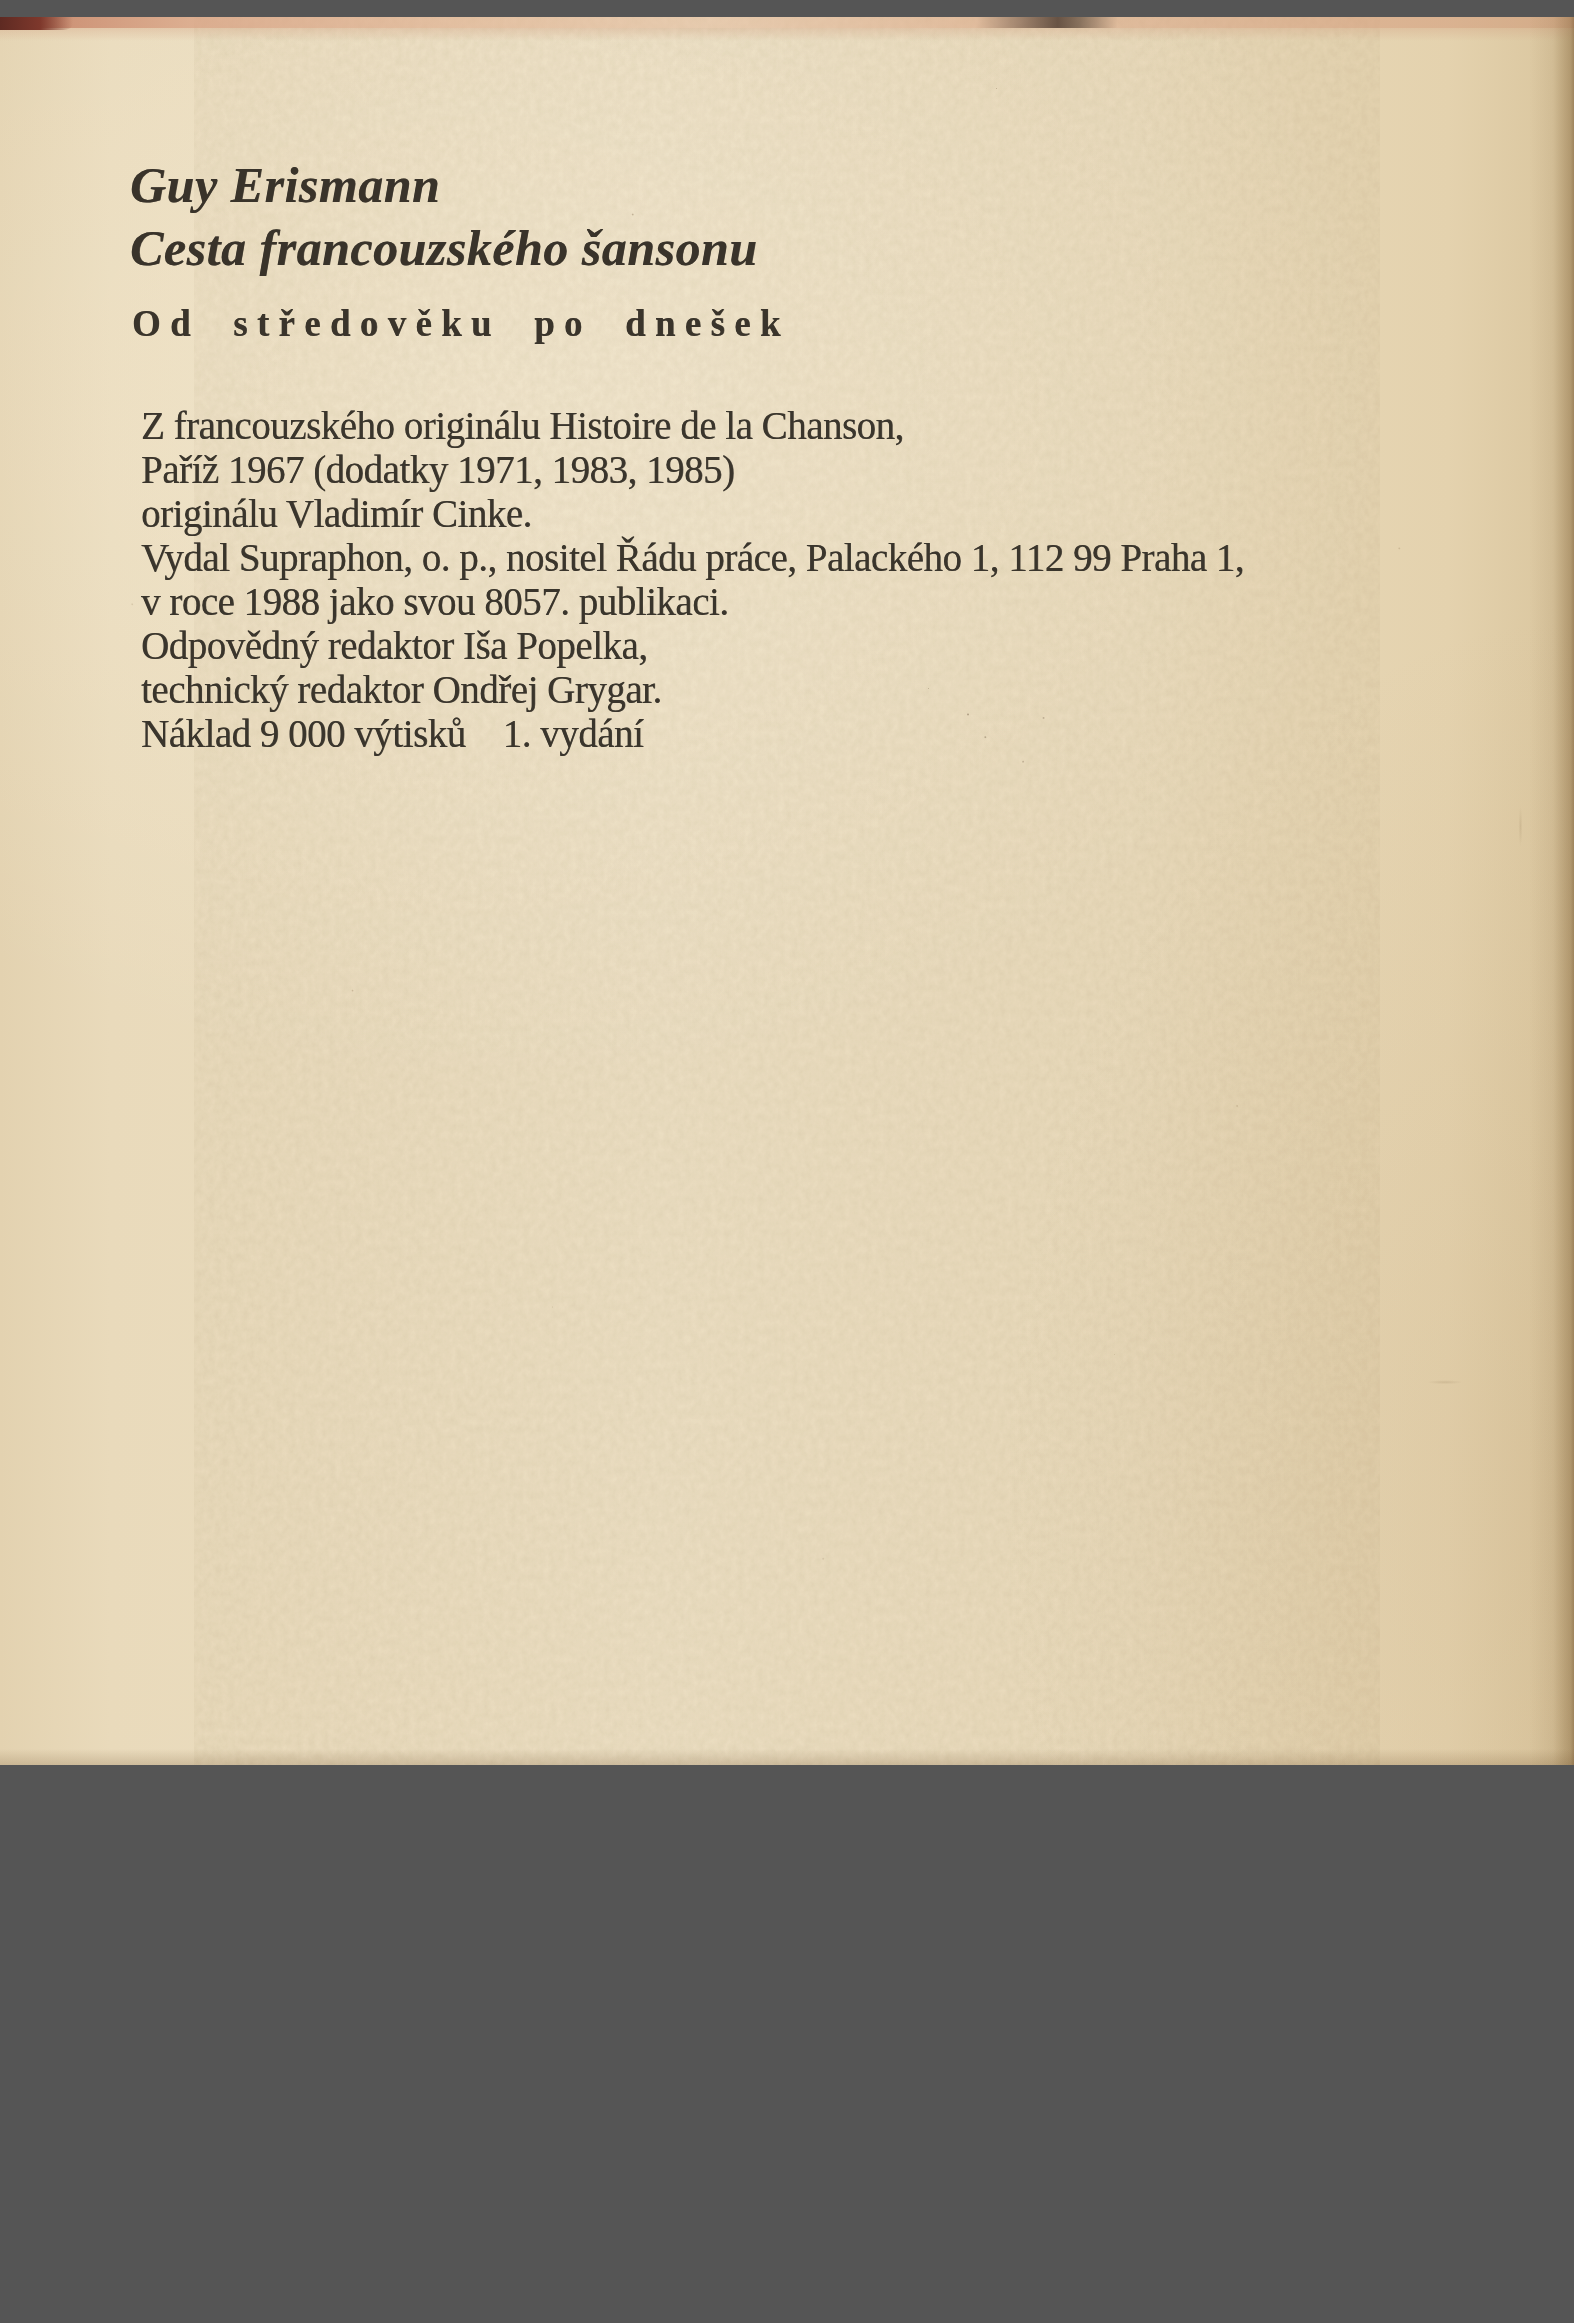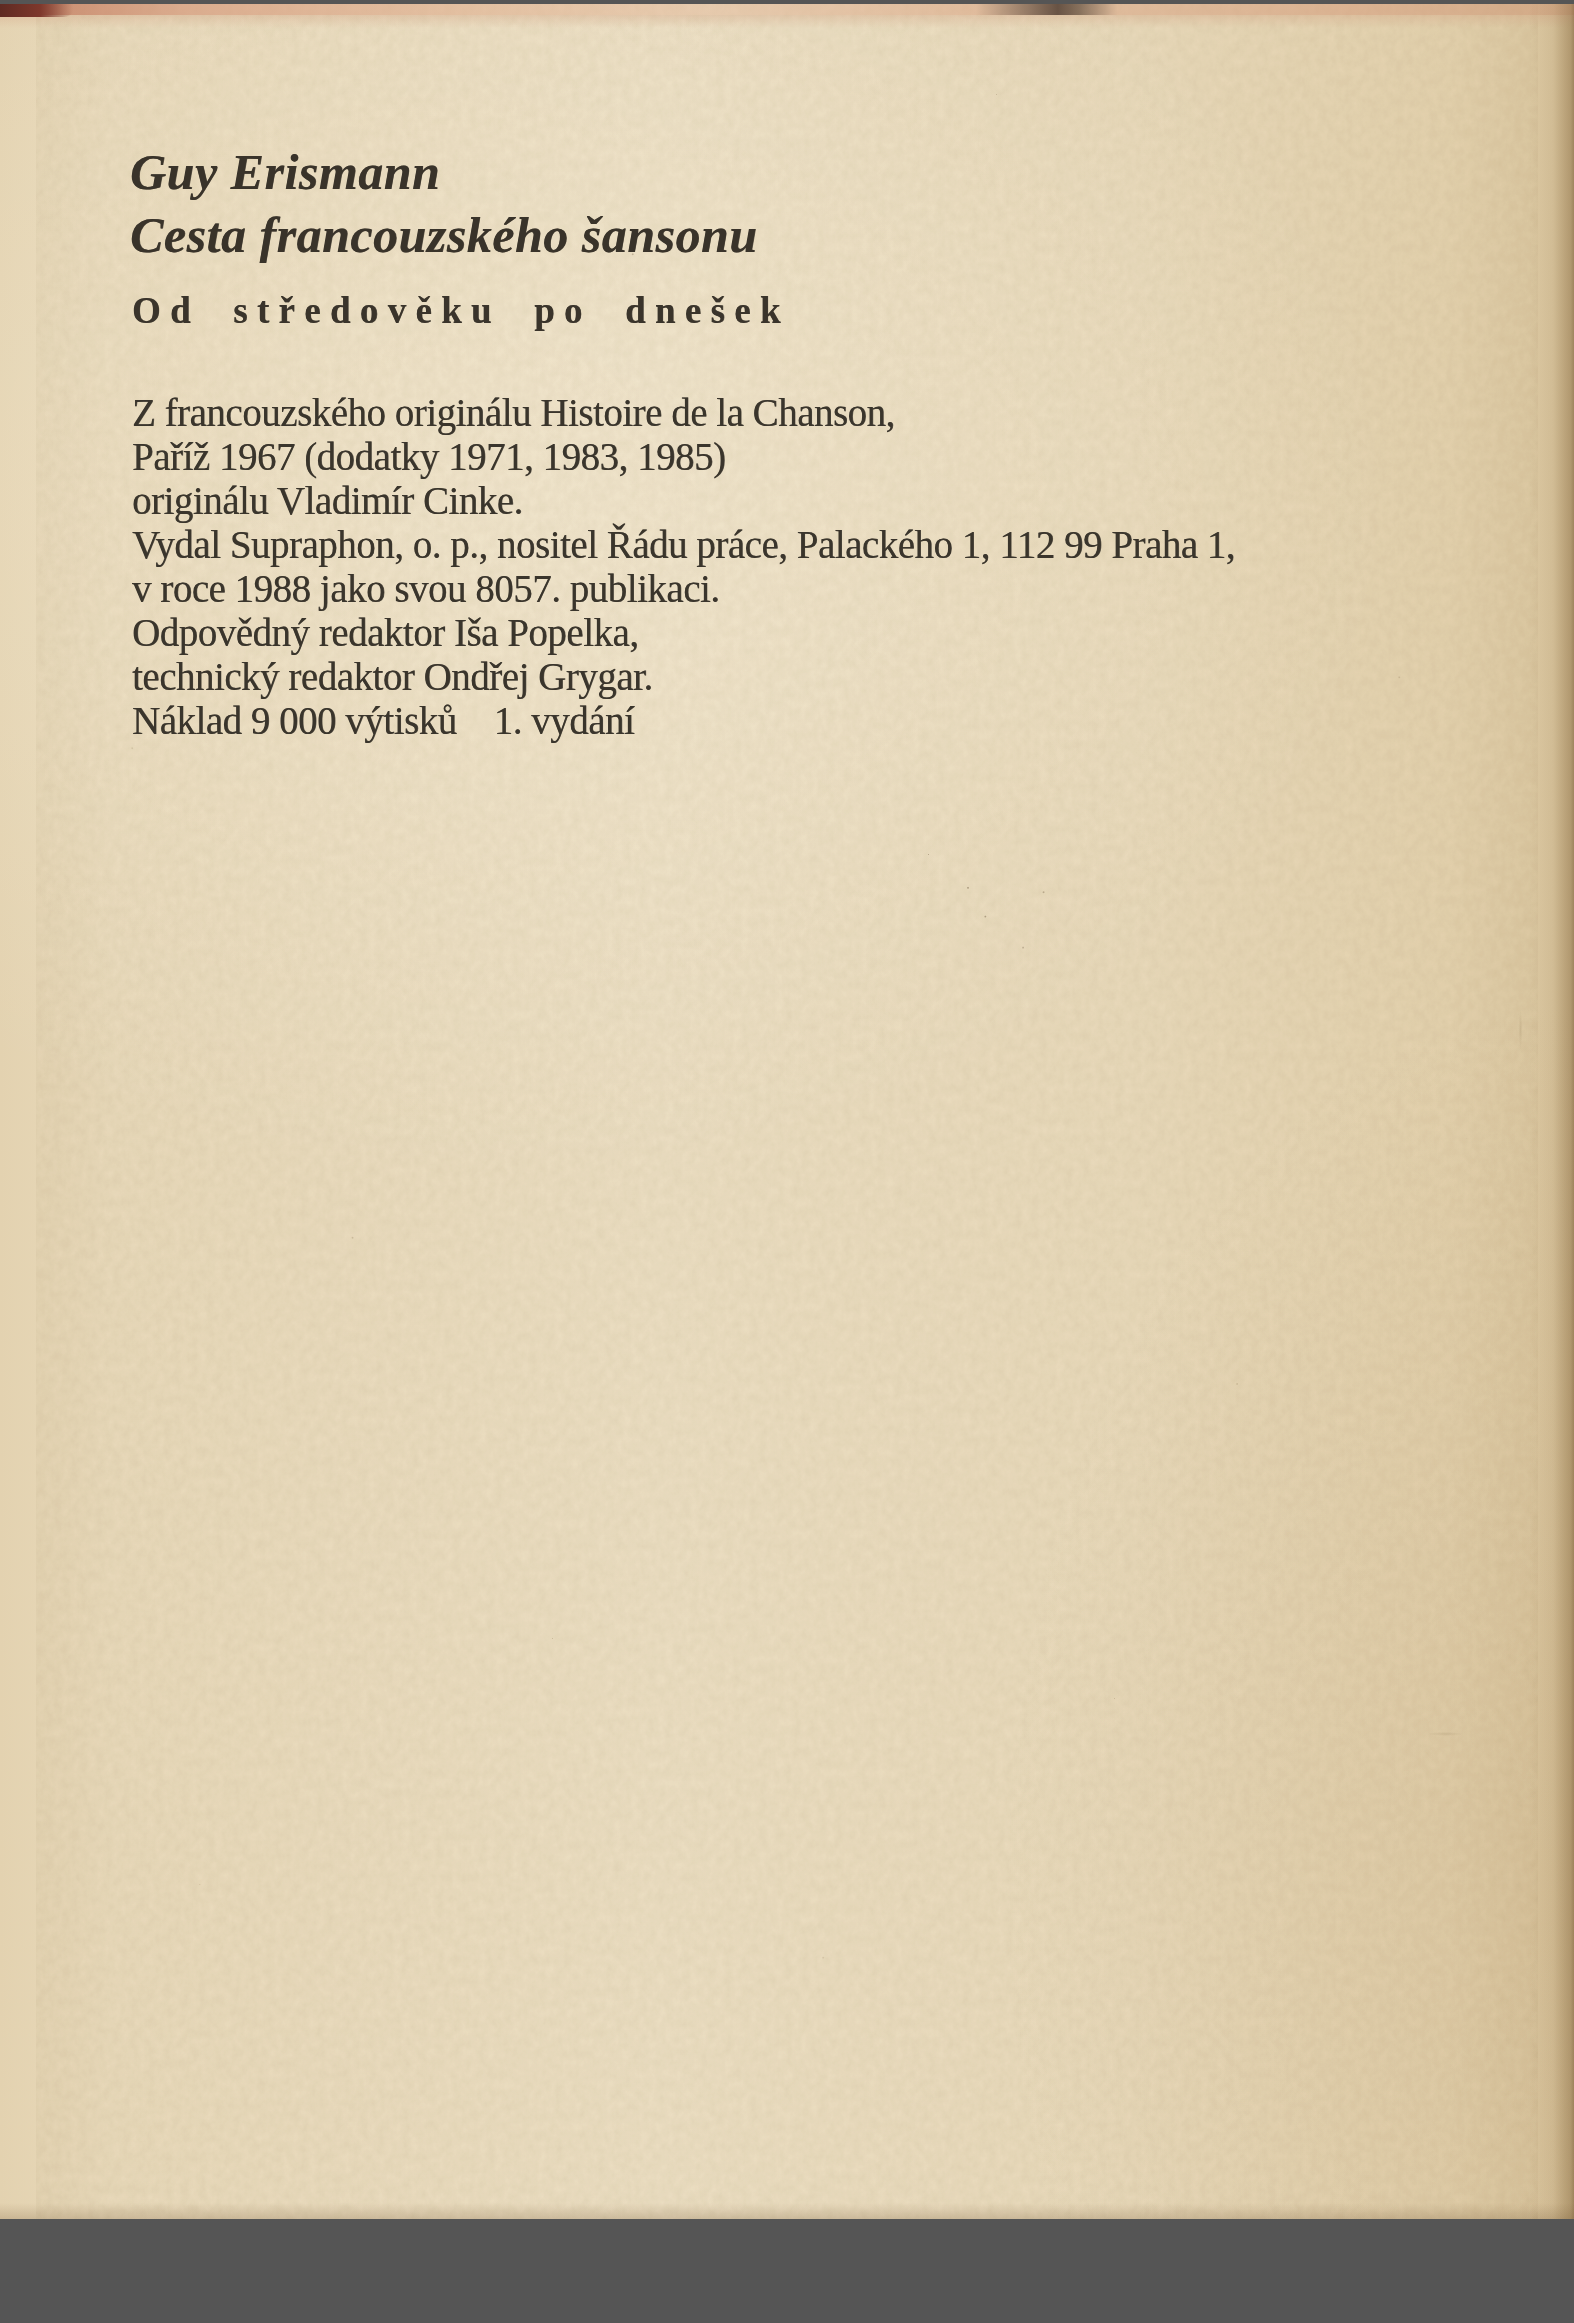--- a/index.html
+++ b/index.html
@@ -5,22 +5,22 @@
   html, body {
     margin: 0;
     padding: 0;
     background: #555;
     font-family: "Liberation Serif", "DejaVu Serif", serif;
   }
 
   .page {
     position: relative;
     width: 1574px;
-    height: 2215px;
-    margin: 4px auto;
+    height: 1748px;
+    margin: 17px auto;
     overflow: hidden;
     background:
       radial-gradient(ellipse 1274px 980px at 32% 22%, rgba(255,249,232,0.30), rgba(255,249,232,0) 70%),
       radial-gradient(ellipse 882px 1372px at 100% 85%, rgba(190,160,115,0.18), rgba(190,160,115,0) 65%),
       linear-gradient(90deg, #e3d2b0 0%, #e9dabb 7%, #ecdfc3 42%, #e9dabb 72%, #e4d2ae 92%, #dbc7a0 98.6%, #ccb488 100%),
       #e8d9ba;
     text-decoration: underline;
   }
 
   
@@ -124,21 +124,21 @@
     font-weight: 600;
     letter-spacing: 9.3px;
     word-spacing: 14.7px;
     color: #3a342b;
     text-shadow: 0.3px 0 0 rgba(58,52,43,0.7);
     white-space: pre;
   }
 
   .colophon {
     position: absolute;
-    left: 132px;
+    left: 141px;
     top: 387px;
     font-size: 39px;
     line-height: 44px;
     letter-spacing: -0.5px;
     color: #3a352c;
     text-shadow: 0.4px 0 0 rgba(58,53,44,0.72);
   }
   .colophon .line {
     white-space: pre;
   }

